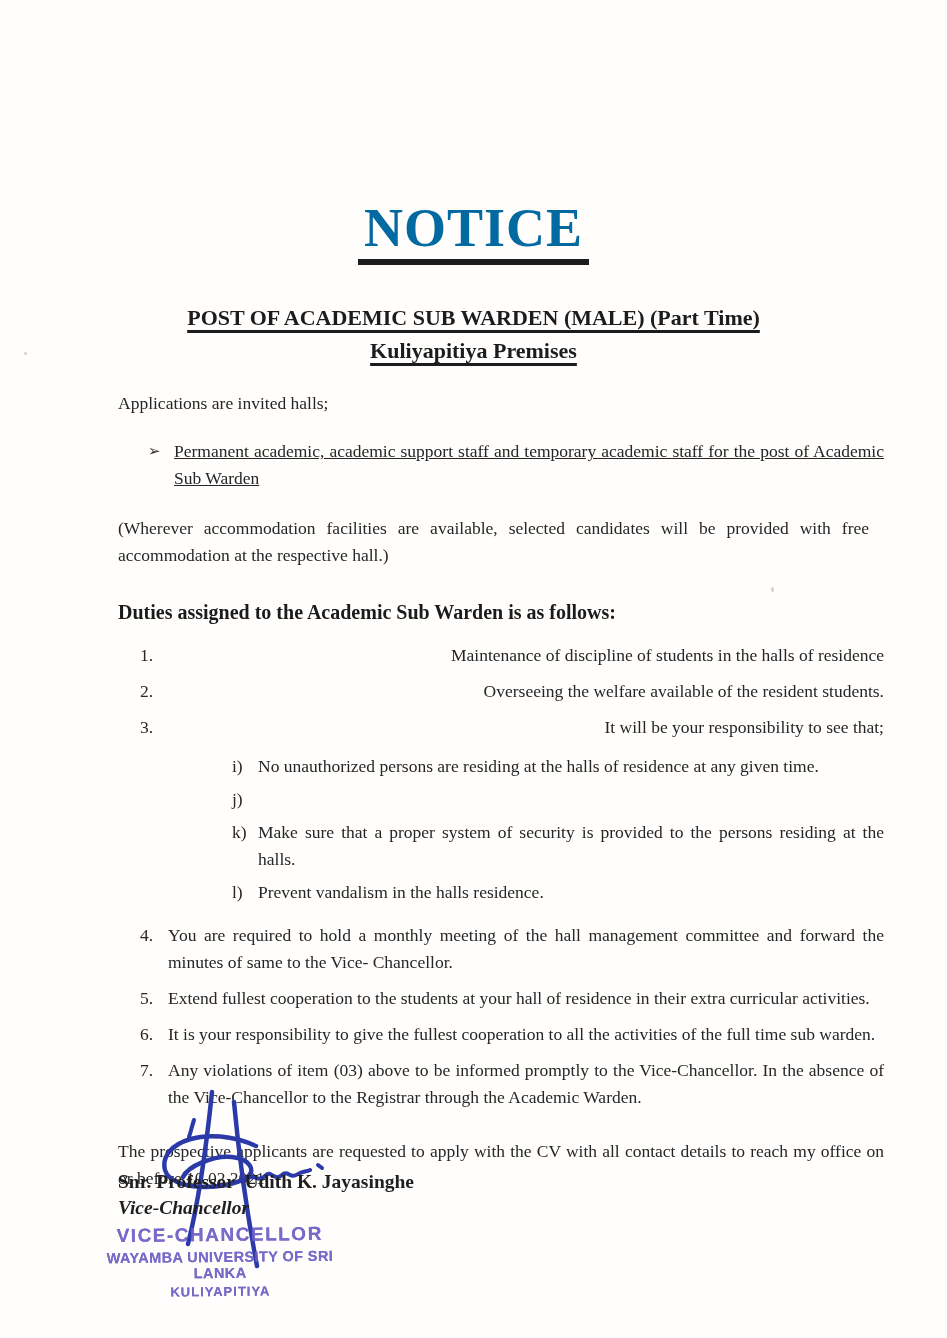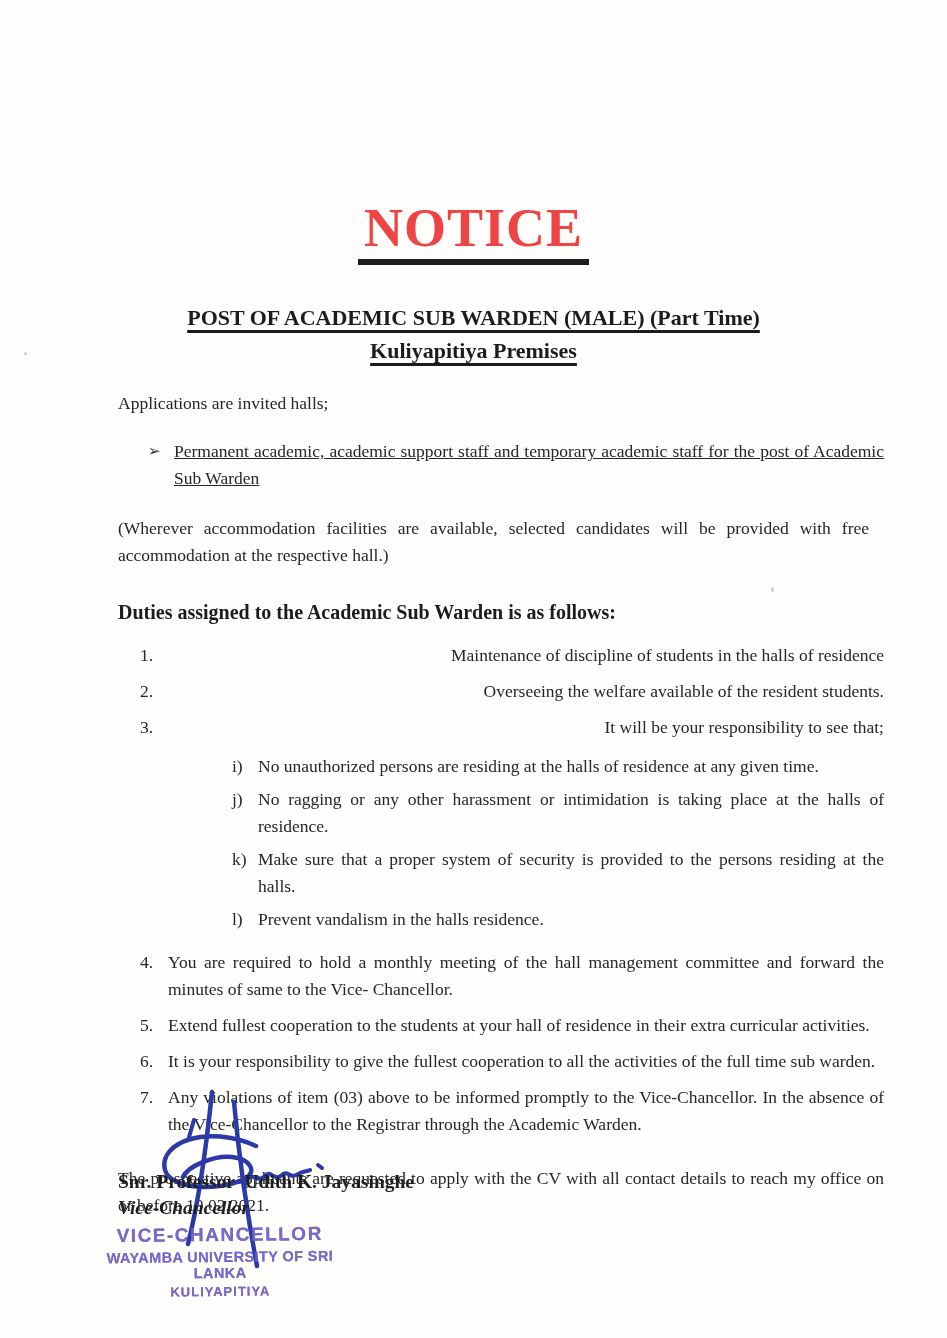--- a/index.html
+++ b/index.html
@@ -9,21 +9,21 @@
     font-family:"Liberation Serif","DejaVu Serif",serif;
     color:#262626;
   }
   .page{position:relative;width:947px;height:1338px;background:#fffefd;}
   .content{padding:0 63px 0 118px;}
 
   
   .title-wrap{text-align:center;padding-top:200px;}
   h1.notice-title{
     display:inline-block;margin:0;
-    font-size:54px;font-weight:800;letter-spacing:1px;color:#ef4444;
+    font-size:54px;font-weight:800;letter-spacing:1px;color:#0369a1;
     border-bottom:6px solid #1d1d1d;padding:0 6px 2px 6px;line-height:1.05;
   }
   .subtitle{
     text-align:center;margin-top:38px;
     font-size:22px;font-weight:700;color:#1c1c1c;line-height:1.35;
   }
   .subtitle .u{
     text-decoration:underline;
     text-decoration-thickness:2.5px;text-underline-offset:5px;
   }
@@ -126,21 +126,20 @@
       </div>
     </div>
 
     <div class="sublist">
       <div class="sli">
         <span class="sli-num">i)</span>
         <div class="sli-text">No unauthorized persons are residing at the halls of residence at any given time.</div>
       </div>
       <div class="sli">
         <span class="sli-num">j)</span>
-        <div class="sli-text">No ragging or any other harassment or intimidation is taking place at the halls of residence.</div>
       </div>
       <div class="sli">
         <span class="sli-num">k)</span>
         <div class="sli-text">Make sure that a proper system of security is provided to the persons residing at the halls.</div>
       </div>
       <div class="sli">
         <span class="sli-num">l)</span>
         <div class="sli-text">Prevent vandalism in the halls residence.</div>
       </div>
     </div>

